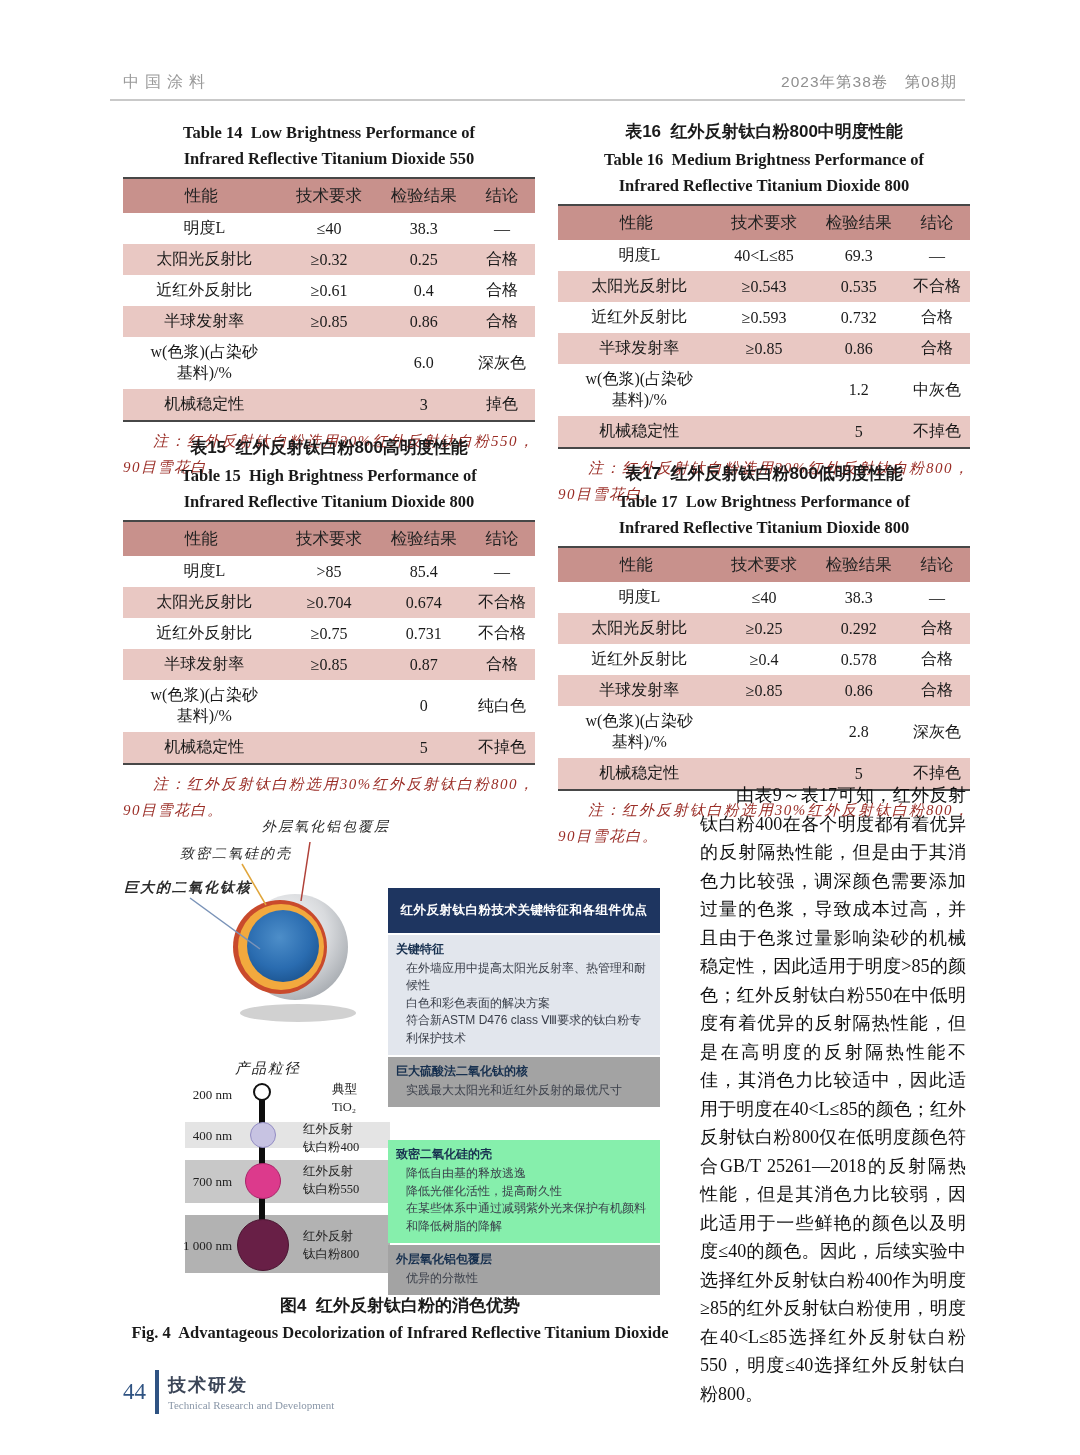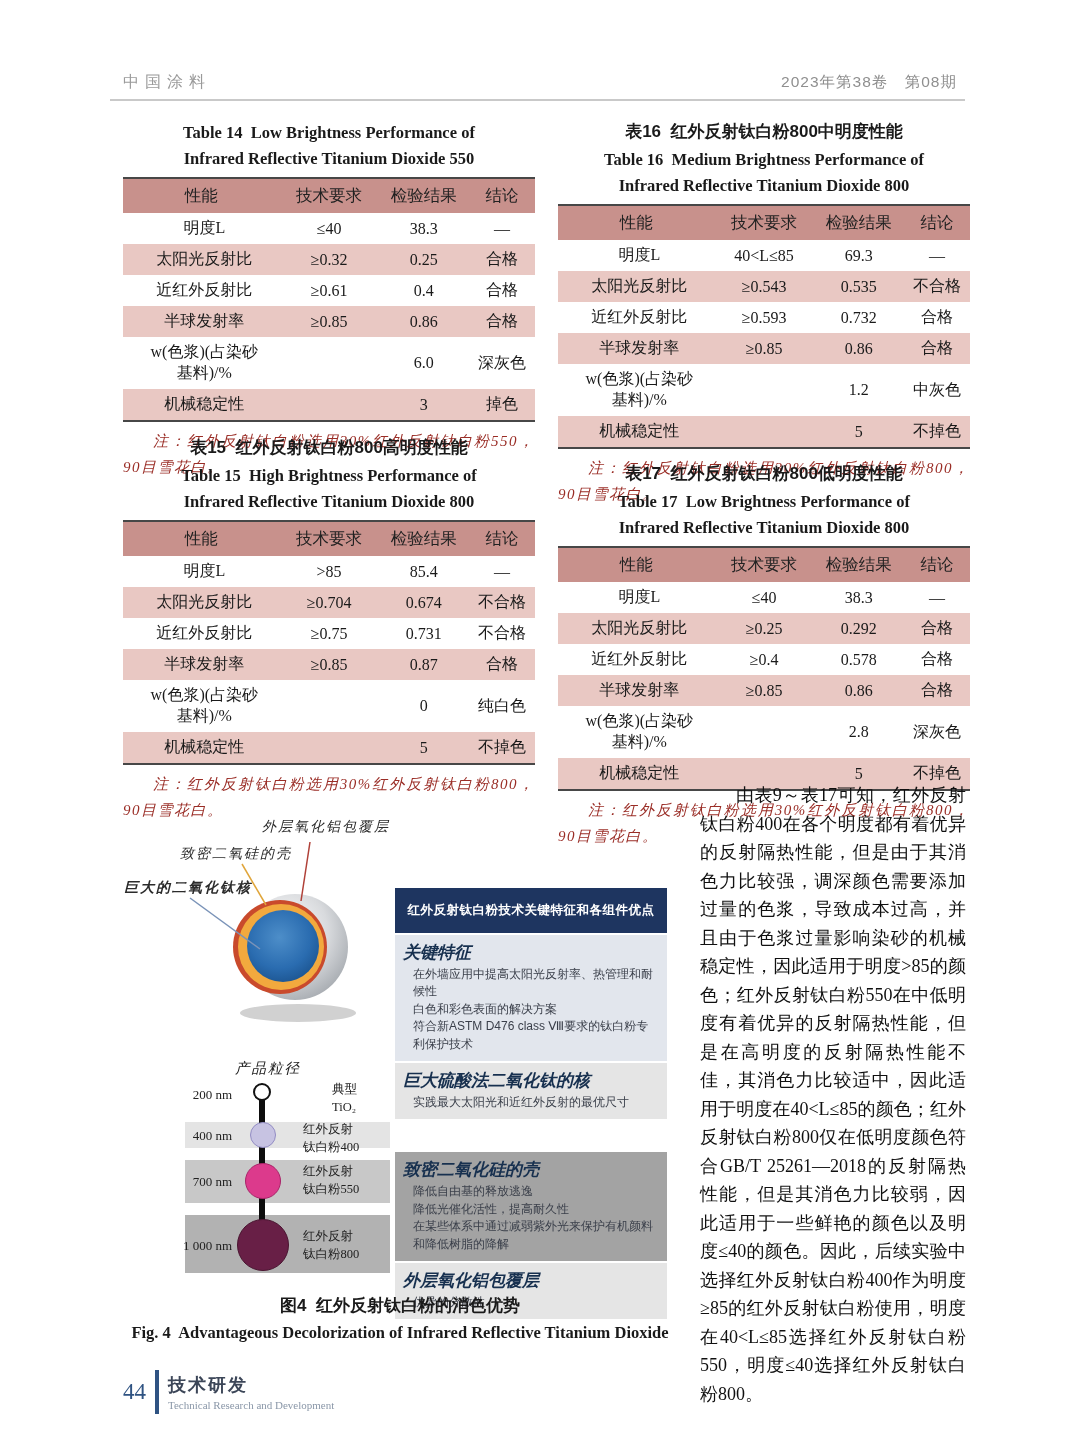--- a/index.html
+++ b/index.html
@@ -43,27 +43,27 @@
   .p-circle{position:absolute;border-radius:50%;box-sizing:border-box;}
   #c-200{left:133px;top:283px;width:18px;height:18px;background:#ffffff;border:2px solid #111;}
   #c-400{left:130px;top:322px;width:26px;height:26px;background:#c7c3e2;border:1px solid#938dc4;}
   #c-700{left:125px;top:363px;width:36px;height:36px;background:#dc3a8c;border:1px solid #a82468;}
   #c-1000{left:117px;top:419px;width:52px;height:52px;background:#681f46;border:1px solid #4a1531;}
   .p-size{position:absolute;left:20px;width:92px;text-align:right;font-family:"Liberation Serif",serif;font-size:13px;color:#222;}
   #sz-200{top:287px;} #sz-400{top:328px;} #sz-700{top:374px;} #sz-1000{top:438px;}
   .p-type{position:absolute;left:183px;font-family:"Liberation Serif",serif;font-size:12.5px;line-height:1.45;color:#222;}
   #tp-200{top:280px;left:212px;} #tp-400{top:320px;} #tp-700{top:362px;} #tp-1000{top:427px;}
   
-  #infobox{position:absolute;left:275px;top:88px;width:272px;font-family:"Liberation Sans",sans-serif;}
+  #infobox{position:absolute;left:268px;top:88px;width:272px;font-family:"Liberation Sans",sans-serif;}
   .ib-header{background:#1e3560;color:#ffffff;font-weight:bold;font-size:12.5px;text-align:center;padding:14px 6px;letter-spacing:.5px;}
   .ib-sec{padding:6px 8px 8px 8px;margin-top:2px;}
-  .ib-dark{background:#a3a3a3;margin-top:33px;}
+  .ib-dark{background:#86efac;margin-top:33px;}
   .ib-mid{background:#e2e6ed;}
-  .ib-light{background:#e5e5e5;}
-  .ib-h{font-weight:bold;font-size:17px;color:#17304f;margin-bottom:2px;font-style:italic;}
+  .ib-light{background:#a3a3a3;}
+  .ib-h{font-weight:bold;font-size:12px;color:#17304f;margin-bottom:2px;}
   .ib-line{font-size:12px;color:#3a3f4a;padding-left:10px;line-height:1.45;}
   
   #fig-caption{position:absolute;left:120px;top:1294px;width:560px;text-align:center;}
   .cap-cn{font-weight:bold;font-size:17px;white-space:pre-wrap;font-family:"Liberation Sans",sans-serif;margin-bottom:6px;}
   .cap-en{font-weight:bold;font-size:16.5px;white-space:pre-wrap;font-family:"Liberation Serif",serif;}
   
   #body-text{position:absolute;left:700px;top:781px;width:266px;font-family:"Liberation Serif",serif;font-size:18px;line-height:28.5px;text-align:justify;text-indent:2em;color:#101010;}
   
   #footer{position:absolute;left:123px;top:1370px;display:flex;align-items:center;}
   .pg-num{font-family:"Liberation Serif",serif;font-size:23px;color:#2f5382;margin-right:9px;}

